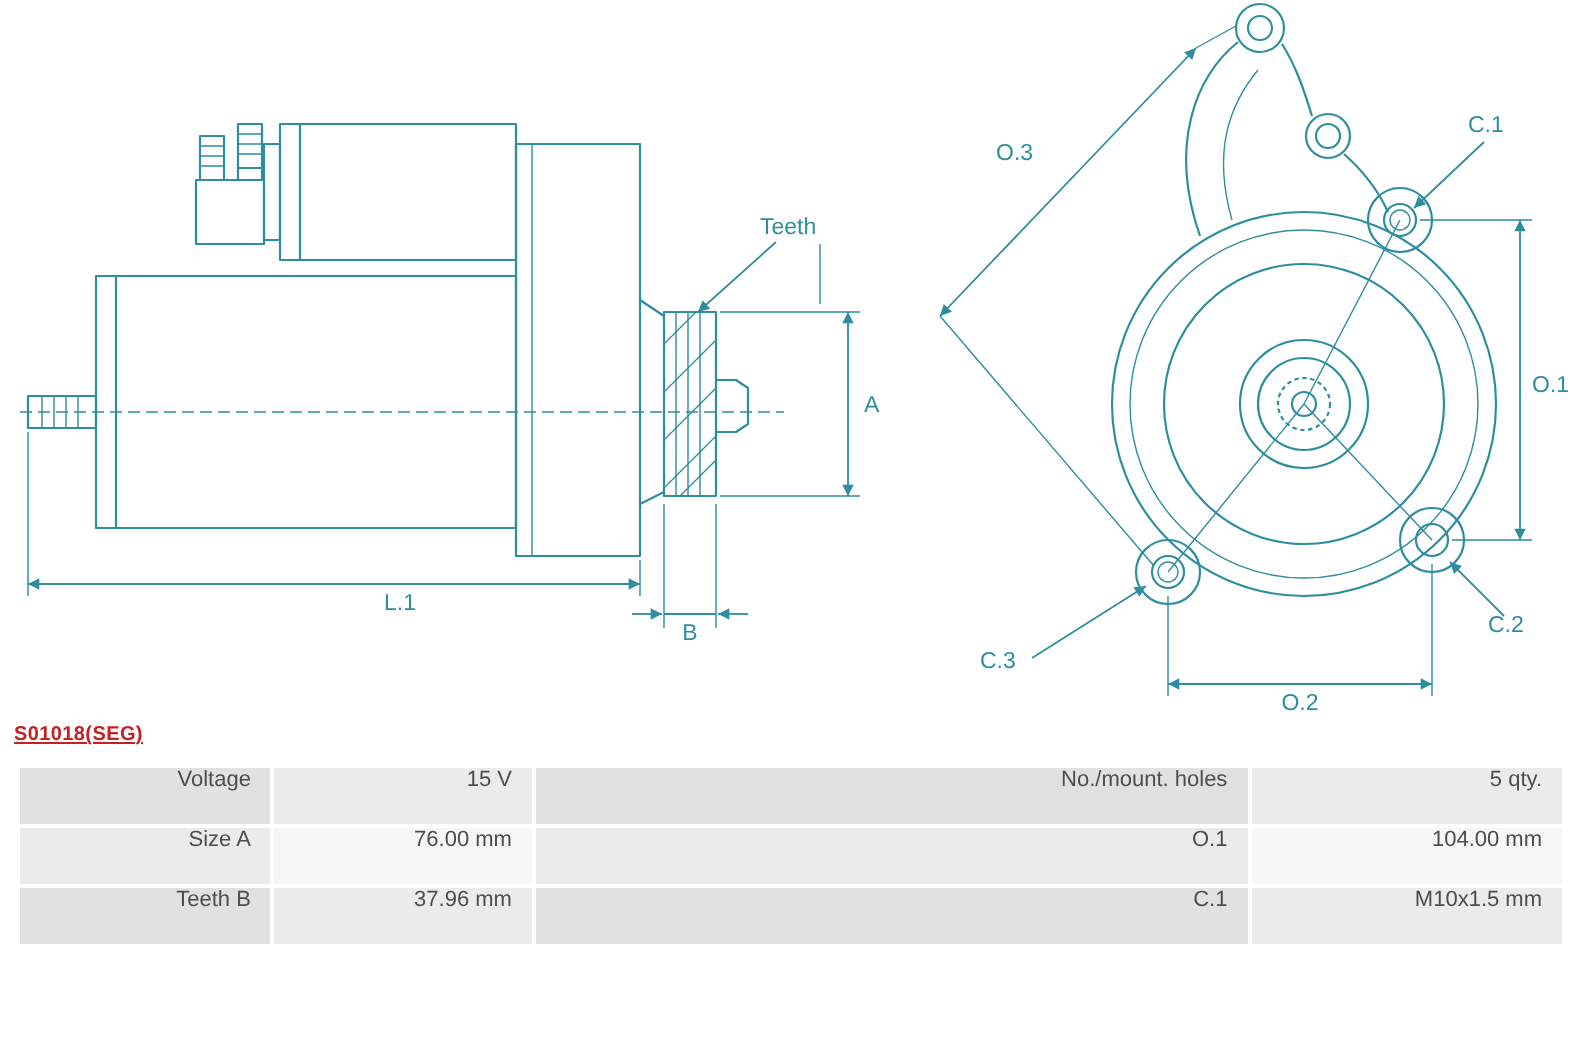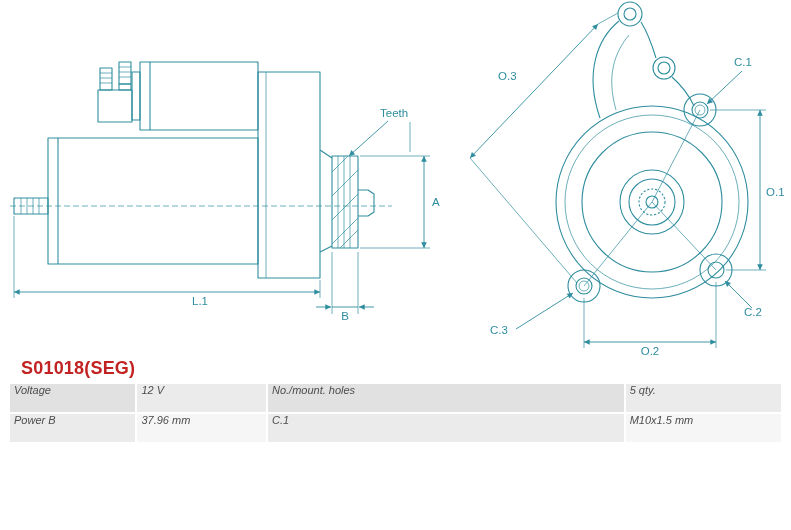--- a/index.html
+++ b/index.html
@@ -6,25 +6,25 @@
   * { box-sizing:border-box; margin:0; padding:0; }
   html,body { width:791px; height:530px; }
   body { background:#ffffff; font-family:"Liberation Sans","DejaVu Sans",sans-serif; overflow:hidden; }
   svg.drawing { display:block; }
   .ln   { fill:none; stroke:var(--drawing); stroke-width:1.1; stroke-linejoin:round; }
   .lnt  { fill:none; stroke:var(--drawing); stroke-width:0.7; }
   .dim  { fill:none; stroke:var(--drawing); stroke-width:0.9; }
   .axis { fill:none; stroke:var(--drawing); stroke-width:0.7; stroke-dasharray:6 3; }
   .dtxt { fill:var(--drawing); font-size:11.5px; }
   marker path { fill:var(--drawing); stroke:none; }
-  .part-number { height:26px; line-height:24px; padding-left:21px; color:var(--part_number);
-                 font-size:18px; font-weight:600; letter-spacing:0.2px; }
+  .part-number { height:26px; line-height:24px; padding-left:7px; color:var(--part_number);
+                 font-size:10px; font-weight:600; letter-spacing:0.2px;text-decoration:underline; }
   table.specs { width:775px; margin:0 8px; border-collapse:separate; border-spacing:2px; table-layout:fixed; }
-  .specs td { height:22px; font-size:11px; color:#4d4d4d; 
-              padding:0 10px 16px 4px; vertical-align:middle; white-space:nowrap; overflow:hidden;font-style:italic; }
+  .specs td { height:22px; font-size:11px; color:#4d4d4d; text-align:right;
+              padding:0 10px 16px 4px; vertical-align:middle; white-space:nowrap; overflow:hidden; }
   .specs tr:nth-child(odd)  td.lbl { background:#e1e1e1; }
   .specs tr:nth-child(odd)  td.val { background:#ebebeb; }
   .specs tr:nth-child(even) td.lbl { background:#ebebeb; }
   .specs tr:nth-child(even) td.val { background:#f6f6f6; }
 </style>
 </head>
 <body>
 
 <svg class="drawing" width="791" height="356" viewBox="0 0 791 356" xmlns="http://www.w3.org/2000/svg">
   <defs>
@@ -125,24 +125,30 @@
 <table class="specs">
   <colgroup>
     <col style="width:16.4%">
       <col style="width:16.8%">
       <col style="width:46.5%">
       <col style="width:20.3%">
   </colgroup>
   <tbody>
     <tr>
       <td class="lbl">Voltage</td>
-      <td class="val">12 V</td>
+      <td class="val">15 V</td>
       <td class="lbl">No./mount. holes</td>
       <td class="val">5 qty.</td>
     </tr>
     <tr>
-      <td class="lbl">Power B</td>
+      <td class="lbl">Size A</td>
+      <td class="val">76.00 mm</td>
+      <td class="lbl">O.1</td>
+      <td class="val">104.00 mm</td>
+    </tr>
+    <tr>
+      <td class="lbl">Teeth B</td>
       <td class="val">37.96 mm</td>
       <td class="lbl">C.1</td>
       <td class="val">M10x1.5 mm</td>
     </tr>
   </tbody>
 </table>
 
 </body></html>

